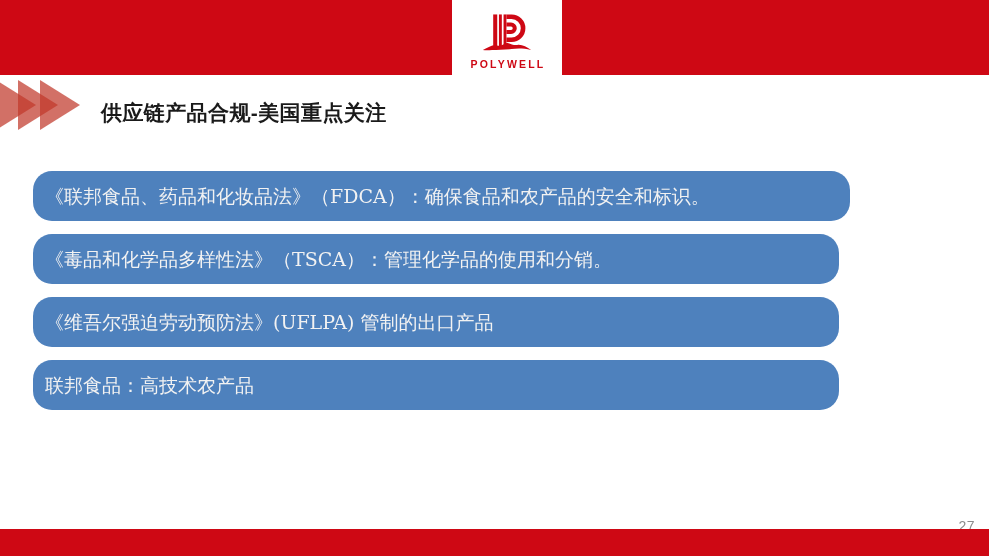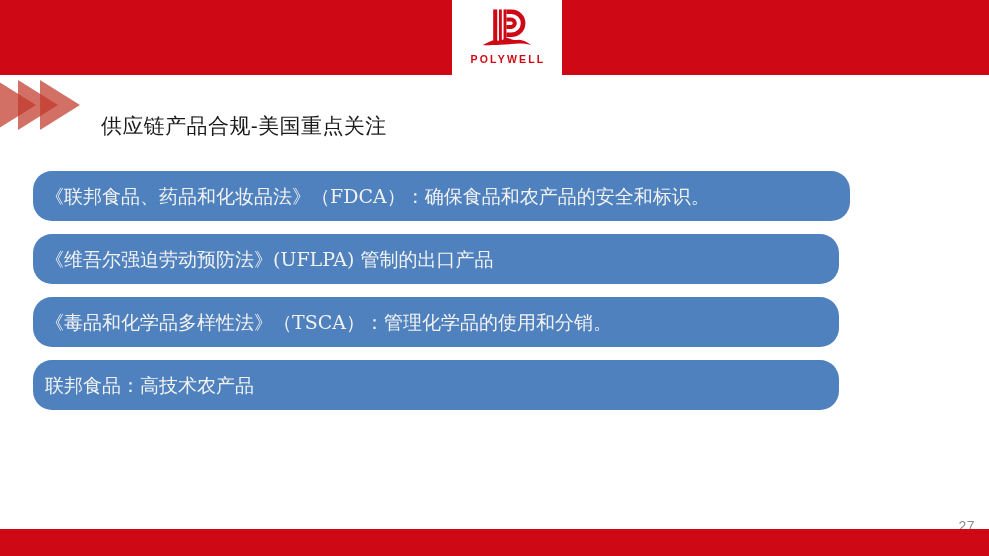--- a/index.html
+++ b/index.html
@@ -32,21 +32,21 @@
   .logo-plate {
     position: absolute;
     left: 452px;
     top: 0;
     width: 110px;
     height: 75px;
     background: #ffffff;
     display: flex;
     flex-direction: column;
     align-items: center;
-    justify-content: flex-start;
+    justify-content: center;
     padding-top: 6px;
     box-sizing: border-box;
   }
   .logo-mark {
     width: 58px;
     height: 46px;
     display: block;
   }
   .logo-word {
     font-family: "Liberation Sans", "DejaVu Sans", sans-serif;
@@ -70,23 +70,23 @@
   .arrows {
     position: absolute;
     left: 0;
     top: 2px;
     width: 108px;
     height: 54px;
   }
   .slide-title {
     position: absolute;
     left: 101px;
-    top: 112px;
+    top: 99px;
     font-size: 21px;
-    font-weight: normal;
+    font-weight: bold;
     color: #1a1a1a;
     letter-spacing: 0.4px;
     white-space: nowrap;
     text-align: right;
   }
 
   
   .bars {
     position: absolute;
     left: 33px;
@@ -168,25 +168,25 @@
         <polygon points="40,2 80,27 40,52"></polygon>
       </g>
     </svg>
   </div>
   <div class="slide-title">供应链产品合规-美国重点关注</div>
 
   <div class="bars">
     <div class="bar bar-1">
       <span class="bar-text">《联邦食品、药品和化妆品法》（FDCA）：确保食品和农产品的安全和标识。</span>
     </div>
+    <div class="bar bar-2">
+      <span class="bar-text">《毒品和化学品多样性法》（TSCA）：管理化学品的使用和分销。</span>
+    </div>
     <div class="bar bar-3">
       <span class="bar-text">《维吾尔强迫劳动预防法》(UFLPA) 管制的出口产品</span>
-    </div>
-    <div class="bar bar-2">
-      <span class="bar-text">《毒品和化学品多样性法》（TSCA）：管理化学品的使用和分销。</span>
     </div>
     <div class="bar bar-4">
       <span class="bar-text">联邦食品：高技术农产品</span>
     </div>
   </div>
 
   <div class="page-number">27</div>
   <div class="footer-bar"></div>
 
 </div>

